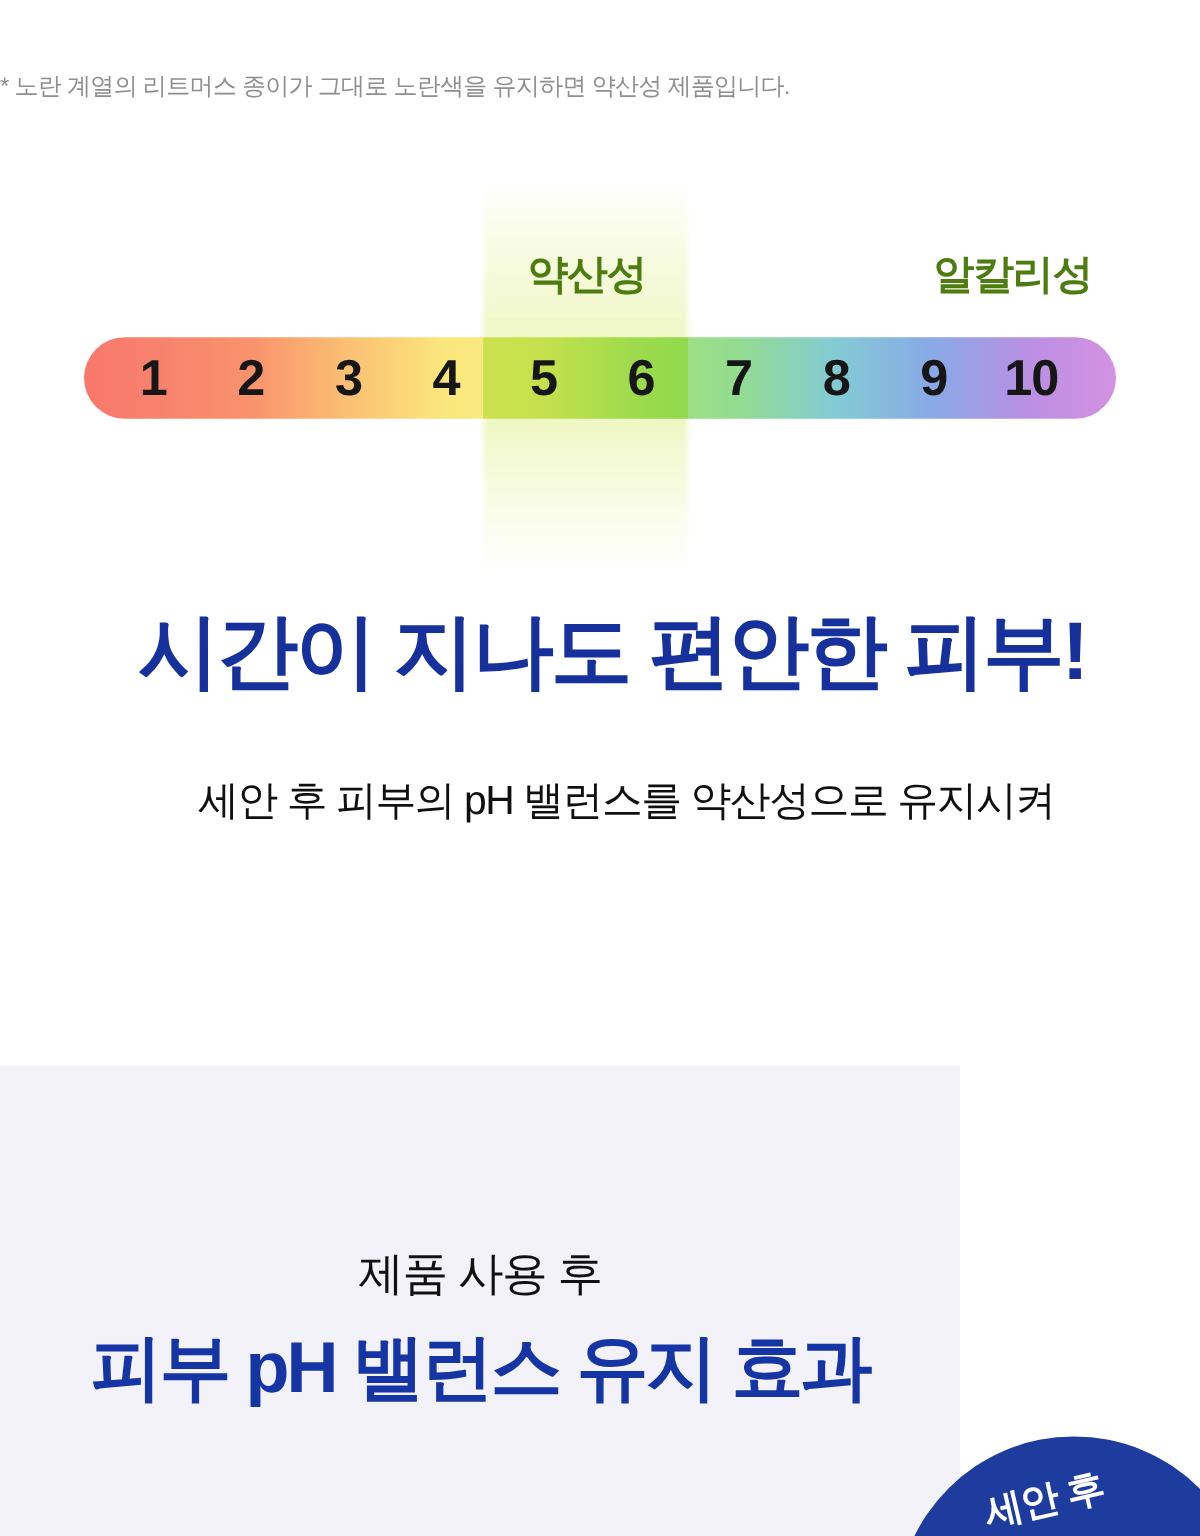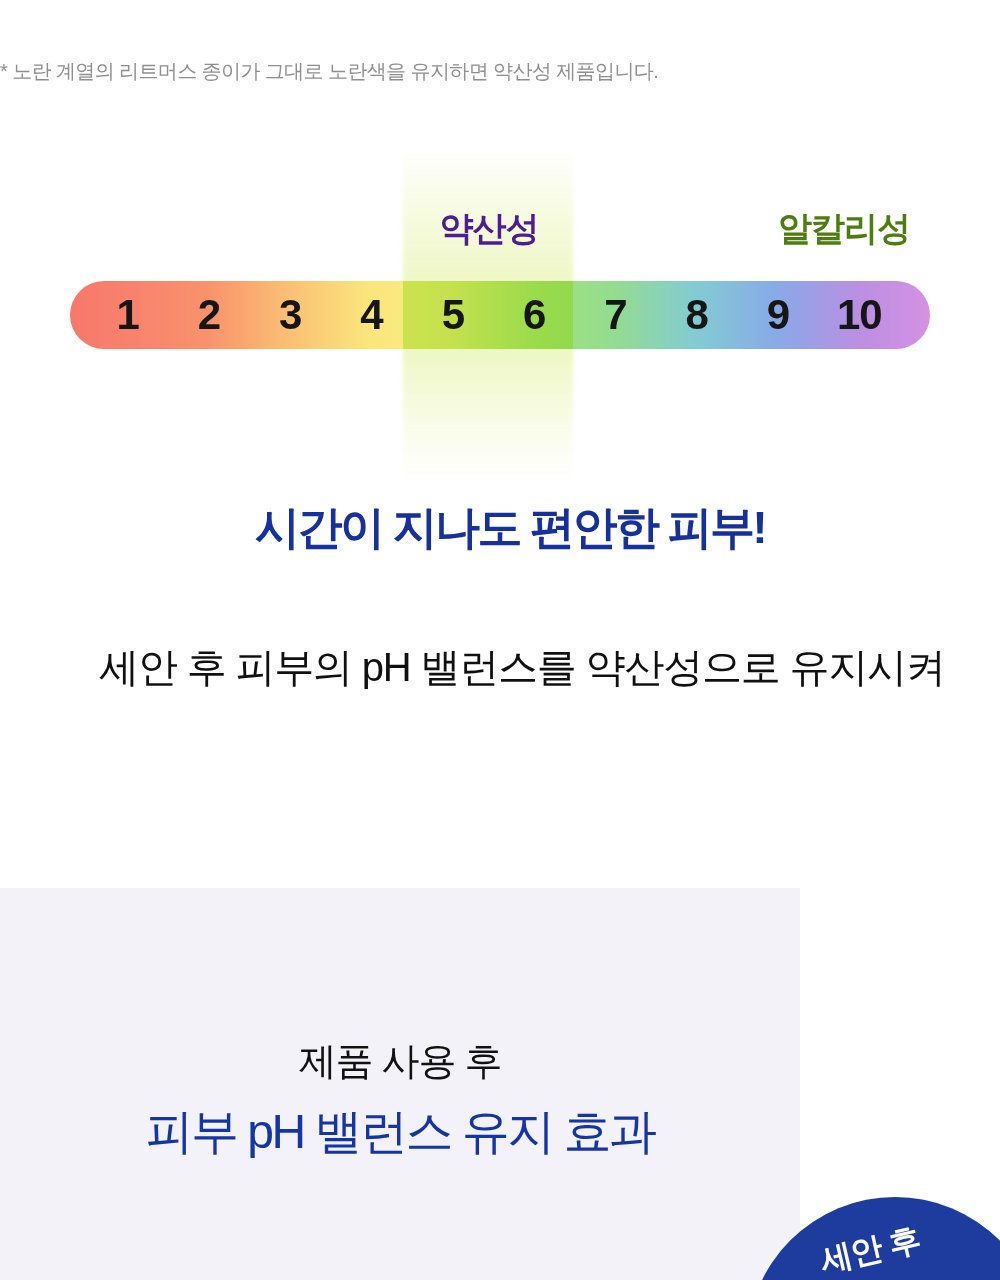--- a/index.html
+++ b/index.html
@@ -44,21 +44,21 @@
   .scale-label {
     position: absolute;
     top: 206px;
     font-size: 34px;
     font-weight: 700;
     letter-spacing: -1px;
     text-align: center;
     z-index: 3;
   }
   .scale-label.acid     { left: 68px;  width: 120px; color: #ee6a58; }
-  .scale-label.weak     { left: 409px; width: 160px; color: #4c1d95; }
+  .scale-label.weak     { left: 409px; width: 160px; color: #4d7c0f; }
   .scale-label.alkaline { left: 763px; width: 162px; color: #4d7c0f; }
 
   
   .ph-bar {
     position: absolute;
     left: 70px; top: 281px;
     width: 860px; height: 68px;
     border-radius: 34px;
     z-index: 2;
     background: linear-gradient(90deg,
@@ -94,33 +94,33 @@
     font-weight: 600;
     letter-spacing: -1px;
     color: #161616;
   }
 
   
   .headline {
     position: absolute;
     top: 498px; left: 0; right: 0;
     text-align: center;
-    font-size: 45px;
+    font-size: 68px;
     font-weight: 800;
     letter-spacing: -2.5px;
     color: #16309c;
     padding-left: 20px;
   }
 
   
   .body-copy {
     position: absolute;
     top: 642px; left: 0; right: 0;
     text-align: center;
-    font-size: 40px;
+    font-size: 34px;
     line-height: 50px;
     letter-spacing: -1.2px;
     color: #101010;
     margin-left: 44px;
   }
 
   
   .bottom-section {
     position: absolute;
     left: 0; top: 888px;
@@ -133,22 +133,22 @@
     text-align: center;
     font-size: 38px;
     font-weight: 500;
     letter-spacing: -1.2px;
     color: #111111;
   }
   .bottom-title {
     position: absolute;
     top: 212px; left: 0; right: 0;
     text-align: center;
-    font-size: 48px;
-    font-weight: 400;
+    font-size: 60px;
+    font-weight: 700;
     letter-spacing: -2.5px;
     color: #1635a5;
   }
   .result-badge {
     position: absolute;
     left: 747px; top: 309px;
     width: 296px; height: 296px;
     border-radius: 50%;
     background: #1e3c9e;
   }

